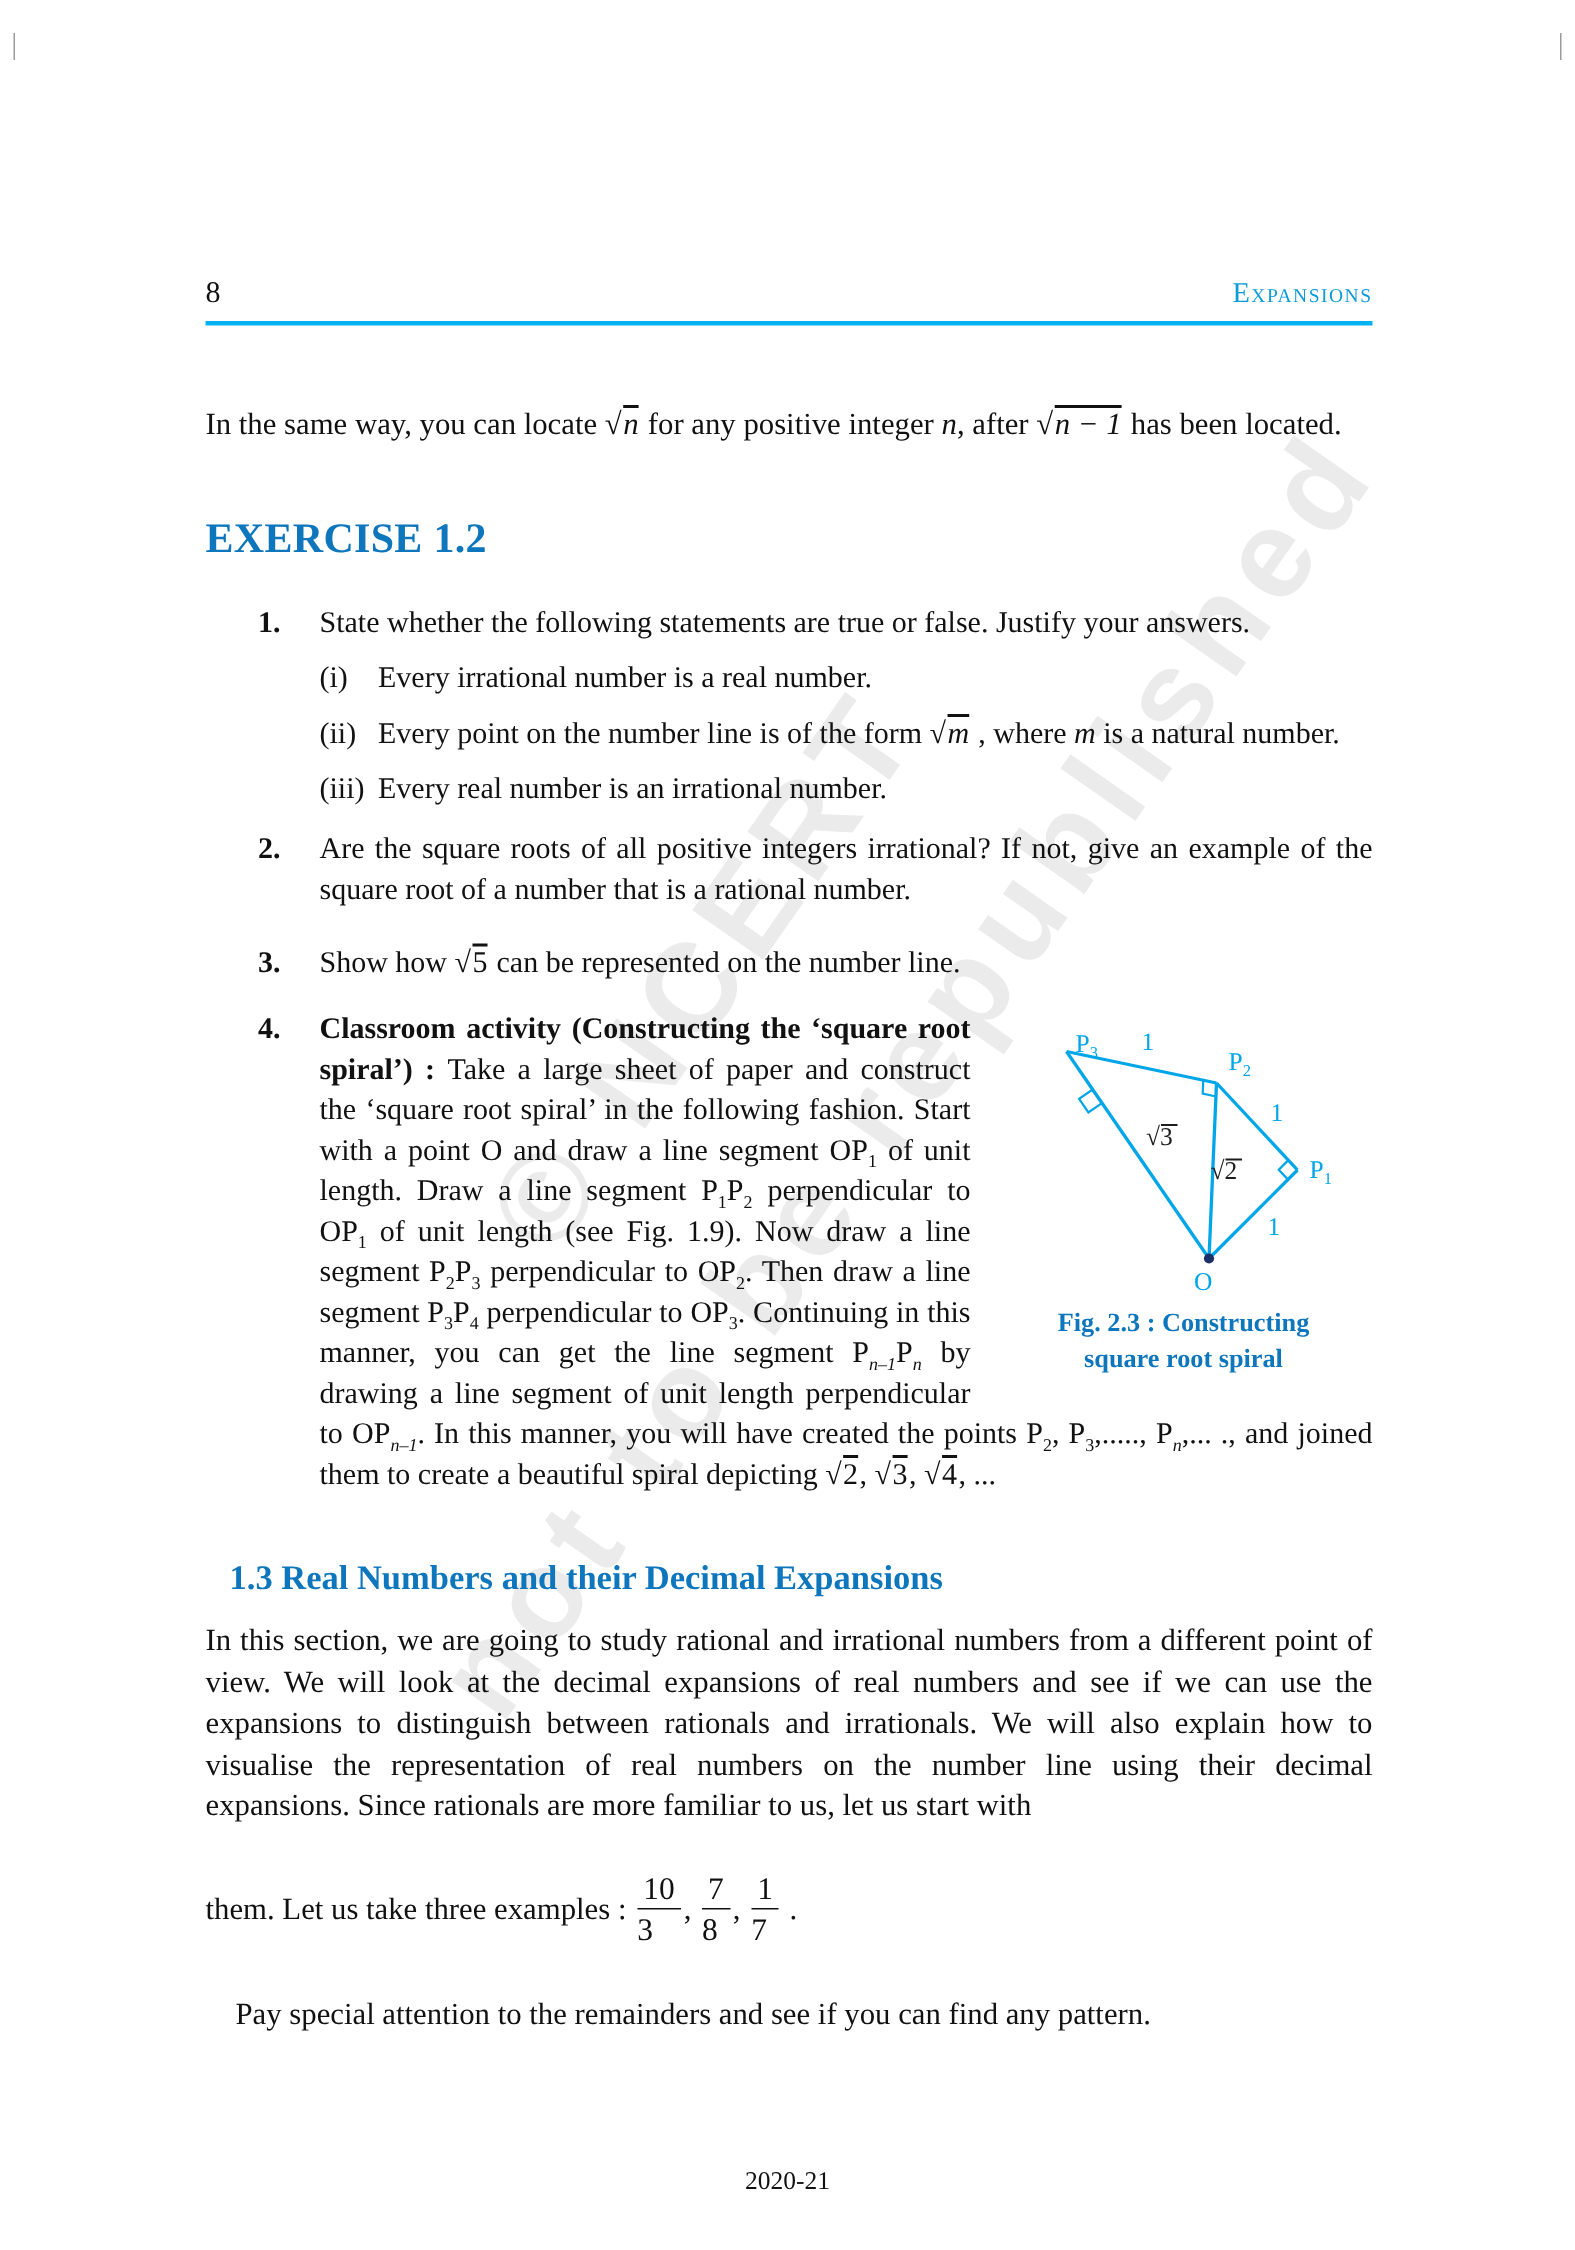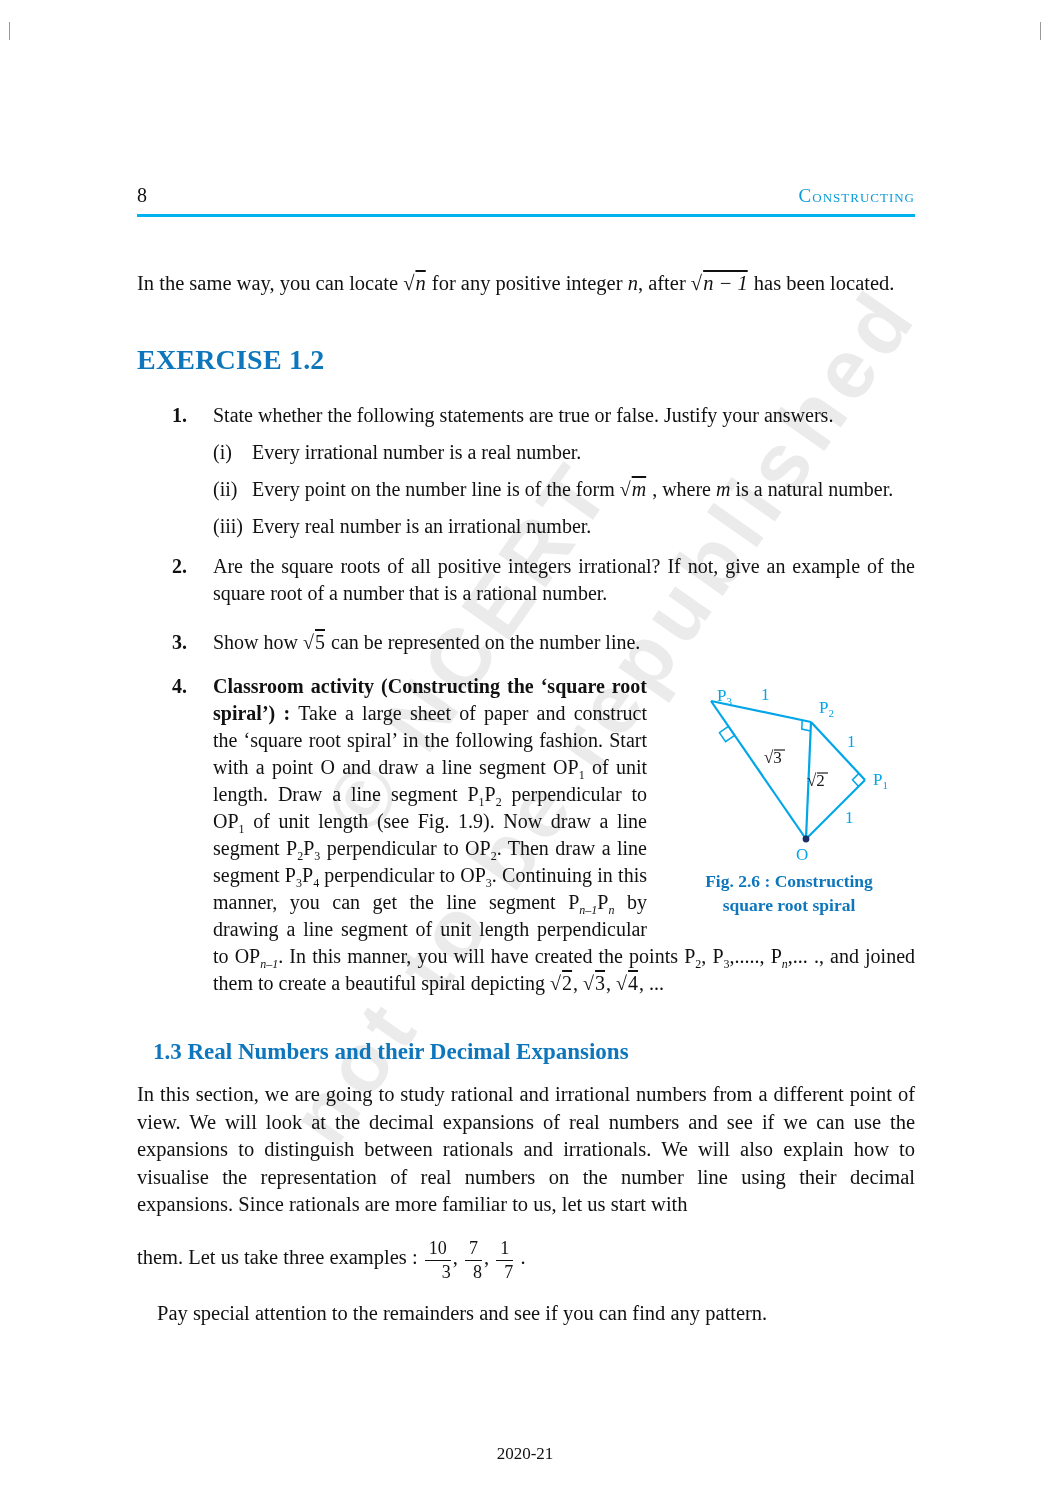--- a/index.html
+++ b/index.html
@@ -68,21 +68,21 @@
   .section-title { margin-top: 42px; color: var(--accent); font-size: 23px; font-weight: bold; margin-left: 16px; }
   .para { margin-top: 16px; font-size: 20.5px; line-height: 27.5px; text-align: justify; }
   .examples { margin-top: 14px; font-size: 20.5px; line-height: 48px; text-align: left; }
   .para-last { margin-top: 18px; margin-left: 20px; }
 
   .sqrt { white-space: nowrap; }
   .sqrt .rad { text-decoration: overline; padding: 0 1px; }
   .it { font-style: italic; }
   sub { font-size: 0.6em; line-height: 0; }
 
-  .frac { display: inline-block; vertical-align: -14px; text-align: right; font-size: 18px; line-height: 1.15; margin: 0 2px; }
+  .frac { display: inline-block; vertical-align: -14px; text-align: left; font-size: 21px; line-height: 1.15; margin: 14px 2px; }
   .frac .fnum { display: block; padding: 0 4px 1px; border-bottom: 1.6px solid #111; }
   .frac .fden { display: block; padding-top: 1px; }
 
   .footer { position: absolute; left: 0; width: 100%; top: 1444px; text-align: center; font-size: 17px; z-index: 2; }
 </style>
 </head>
 <body>
 
 <div class="page">
   <div class="crop crop-l"></div>
@@ -90,21 +90,21 @@
 
   <div class="watermark">
     <div>© NCERT</div>
     <div>not to be republished</div>
   </div>
 
   <div class="content">
 
     <div class="pg-header">
       <span class="pg-num">8</span>
-      <span class="running-head">Constructing</span>
+      <span class="running-head">Expansions</span>
     </div>
     <div class="rule"></div>
 
     <p class="intro">In the same way, you can locate <span class="sqrt">√<span class="rad it">n</span></span> for any positive integer <i>n</i>, after <span class="sqrt">√<span class="rad it">n − 1</span></span> has been located.</p>
 
     <h2 class="ex-title">EXERCISE 1.2</h2>
 
     <div class="ex-list">
 
       <div class="item">
@@ -156,21 +156,21 @@
               <text class="cy" x="178" y="58">1</text>
               <text class="dk" x="95" y="74">√3</text>
               <line class="ovl" x1="105" y1="61" x2="116" y2="61"></line>
               <text class="dk" x="138" y="97">√2</text>
               <line class="ovl" x1="148" y1="84" x2="159" y2="84"></line>
               <text class="cy" x="204" y="96"><tspan>P</tspan><tspan class="ss" dy="4">1</tspan></text>
               <text class="cy" x="176" y="134">1</text>
               <text class="cy" x="127" y="171">O</text>
             </svg>
             <div class="figcap">
-              <div>Fig. 2.6 : Constructing</div>
+              <div>Fig. 2.3 : Constructing</div>
               <div>square root spiral</div>
             </div>
           </span>
           <span><b>Classroom activity (Constructing the ‘square root spiral’) : </b>Take a large sheet of paper and construct the ‘square root spiral’ in the following fashion. Start with a point O and draw a line segment OP<sub>1</sub> of unit length. Draw a line segment P<sub>1</sub>P<sub>2</sub> perpendicular to OP<sub>1</sub> of unit length (see Fig. 1.9). Now draw a line segment P<sub>2</sub>P<sub>3</sub> perpendicular to OP<sub>2</sub>. Then draw a line segment P<sub>3</sub>P<sub>4</sub> perpendicular to OP<sub>3</sub>. Continuing in this manner, you can get the line segment P<sub class="it">n–1</sub>P<sub class="it">n</sub> by drawing a line segment of unit length perpendicular to OP<sub class="it">n–1</sub>. In this manner, you will have created the points P<sub>2</sub>, P<sub>3</sub>,....., P<sub class="it">n</sub>,... ., and joined them to create a beautiful spiral depicting <span class="sqrt">√<span class="rad">2</span></span>, <span class="sqrt">√<span class="rad">3</span></span>, <span class="sqrt">√<span class="rad">4</span></span>, ...</span>
         </div>
       </div>
 
     </div>
 
     <h2 class="section-title">1.3 Real Numbers and their Decimal Expansions</h2>

